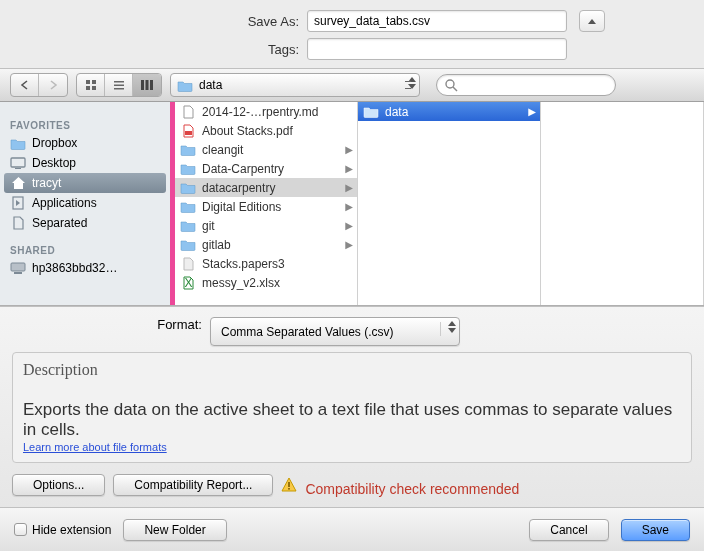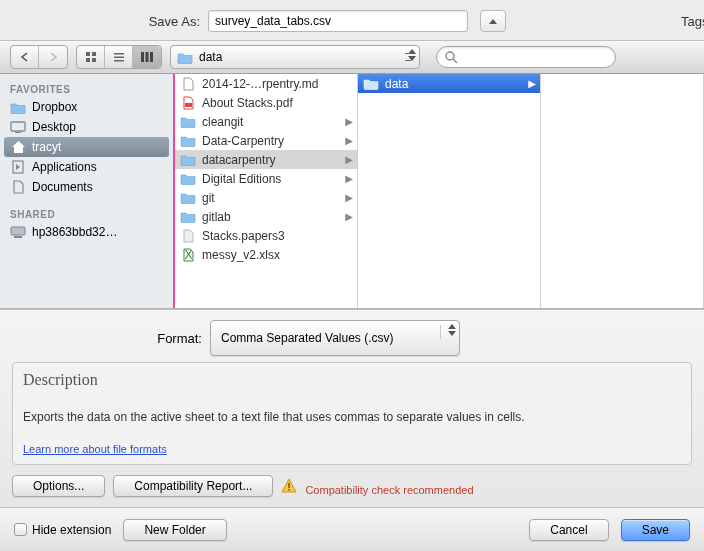--- a/index.html
+++ b/index.html
@@ -1,19 +1,19 @@
 <!DOCTYPE html>
 <html><head>
 <meta charset="utf-8">
 <style>
 * { box-sizing: border-box; margin: 0; padding: 0; font-family: "Lucida Grande", "Helvetica Neue", Arial, sans-serif; font-size: 12px; }
 body { background: #f0f0f0; width: 704px; height: 551px; display: flex; flex-direction: column; }
 
 
-.top-fields { background: #ececec; padding: 10px 0 8px; display: flex; flex-direction: row; gap: 6px; align-items: center; }
+.top-fields { background: #ececec; padding: 10px 0 8px; display: flex; flex-direction: column; gap: 6px; align-items: center; }
 .field-row { display: flex; align-items: center; gap: 8px; }
 .field-label { width: 200px; text-align: right; color: #333; font-size: 13px; }
 .text-input { width: 260px; height: 22px; border: 1px solid #b8b8b8; border-radius: 3px; background: #fff; padding: 0 6px; font-size: 12px; box-shadow: inset 0 1px 2px rgba(0,0,0,0.1); }
 .disclosure-btn { width: 26px; height: 22px; border: 1px solid #b8b8b8; border-radius: 4px; background: linear-gradient(#fff,#e8e8e8); display:flex; align-items:center; justify-content:center; margin-left: 4px; cursor:pointer; }
 
 
 .toolbar { background: linear-gradient(#f6f6f6,#d6d6d6); border-top: 1px solid #c0c0c0; border-bottom: 1px solid #a0a0a0; height: 34px; display: flex; align-items: center; padding: 0 10px; gap: 8px; }
 .seg { display: flex; border: 1px solid #a8a8a8; border-radius: 4px; overflow: hidden; background: linear-gradient(#fdfdfd,#e0e0e0); }
 .seg button { border: none; background: transparent; border-right: 1px solid #bbb; width: 28px; height: 22px; display:flex; align-items:center; justify-content:center; cursor:pointer; color:#444; }
 .seg button:last-child { border-right: none; }
@@ -22,55 +22,55 @@
 .location-popup .folder-ico { width:16px; height:13px; margin-right:6px; }
 .location-popup::after { content:""; position:absolute; right:6px; top:5px; width:10px; height:12px; background:
   linear-gradient(#666,#666) no-repeat center 2px/6px 1px,
   linear-gradient(#666,#666) no-repeat center 9px/6px 1px; 
   border:none;}
 .search-wrap { margin-left: 8px; display:flex; align-items:center; border:1px solid #a8a8a8; border-radius: 11px; background:#fff; height:22px; width: 180px; padding:0 8px; box-shadow: inset 0 1px 2px rgba(0,0,0,0.12); }
 .search-wrap input { border:none; outline:none; flex:1; background:transparent; font-size:12px; }
 
 
 .browser { flex: 1; display: flex; background: #fff; border-bottom: 1px solid #b0b0b0; overflow:hidden; }
-.sidebar { width: 175px; background: #e8ecef; border-right: 2px solid #ec4899; padding: 6px 0; }
+.sidebar { width: 175px; background: #e8ecef; border-right: 5px solid #ec4899; padding: 14px 0; }
 .sidebar-header { color: #7f8a94; font-size: 10px; font-weight: bold; letter-spacing: 0.5px; padding: 4px 10px 2px; }
 .side-item { display:flex; align-items:center; gap:6px; padding: 3px 10px; color:#000000; cursor:pointer; font-size:12px; }
 .side-item.selected { background: linear-gradient(#9aa7b3,#7c8a97); color:#fff; border-radius:3px; margin:0 4px; padding:3px 6px; }
 .side-item .ico { width:16px; height:14px; display:inline-flex; align-items:center; justify-content:center; }
 
 .column { border-right:1px solid #d0d0d0; overflow-y:auto; }
 .col1, .col2 { width: 183px; }
 .file-item { display:flex; align-items:center; gap:6px; padding:2px 5px; color:#333; cursor:pointer; height:19px; position:relative; }
 .file-item.selected { background:#d6d6d6; }
 .file-item.sel-blue { background:linear-gradient(#4f8de8,#2a66d6); color:#fff; }
 .file-item .fico { width:16px; height:14px; display:inline-flex; align-items:center; justify-content:center; }
 .file-item .chev { position:absolute; right:4px; color:#888; font-size:10px; }
 .file-item.sel-blue .chev { color:#fff; }
 .col3 { flex:1; background:#fff; }
 
 
 .format-panel { background: linear-gradient(#f4f4f4,#e6e6e6); padding: 10px 12px 10px; border-top:1px solid #c0c0c0; }
-.format-row { display:flex; align-items:center; gap:8px; margin-bottom:6px; }
+.format-row { display:flex; gap:8px; margin-bottom:6px; }
 .format-row .lbl { width: 190px; text-align:right; font-size:13px; }
-.popup { display:flex; align-items:center; border:1px solid #a8a8a8; border-radius:4px; background:linear-gradient(#fff,#e4e4e4); height:36px; padding:0 24px 0 10px; position:relative; min-width:250px; cursor:pointer; font-size:13px; box-shadow: inset 0 1px 0 #fff, 0 1px 1px rgba(0,0,0,0.1); }
+.popup { display:flex; align-items:center; border:1px solid #a8a8a8; border-radius:4px; background:linear-gradient(#fff,#e4e4e4); height:29px; padding:0 24px 0 10px; position:relative; min-width:250px; cursor:pointer; font-size:13px; box-shadow: inset 0 1px 0 #fff, 0 1px 1px rgba(0,0,0,0.1); }
 .popup::after { content:""; position:absolute; right:6px; top:4px; width:12px; height:14px; border-left:1px solid #ccc; }
 .updn { position:absolute; right:3px; top:3px; display:flex; flex-direction:column; gap:2px; }
 .tri-up { width:0;height:0;border-left:4px solid transparent;border-right:4px solid transparent;border-bottom:5px solid #555; }
 .tri-dn { width:0;height:0;border-left:4px solid transparent;border-right:4px solid transparent;border-top:5px solid #555; }
 
 .desc-box { border:1px solid #c8c8c8; border-radius:4px; background:#f2f2f2; padding:8px 10px; margin-top:4px; }
 .desc-box .title { color:#555; margin-bottom:21px; font-size:16px;font-family:Liberation Serif, serif; }
-.desc-box .body { color:#333; font-size:12px; margin-bottom:18px; }
+.desc-box .body { color:#333; font-size:17px; }
 .desc-box a { color:#2a4fd8; font-size:11px; text-decoration:underline; cursor:pointer; }
 
 .option-row { display:flex; align-items:center; gap:8px; margin-top:10px; }
 .btn { border:1px solid #a8a8a8; border-radius:4px; background:linear-gradient(#fdfdfd,#e0e0e0); padding:3px 20px; font-size:12px; cursor:pointer; box-shadow:inset 0 1px 0 #fff, 0 1px 1px rgba(0,0,0,0.1); }
 .warn-ico { width:16px; height:16px; }
-.warn-text { color:#c0392b; font-size:11px;margin-top:8px; }
+.warn-text { color:#c0392b; font-size:14px;margin-top:8px; }
 
 
 .bottom { background:linear-gradient(#f6f6f6,#e0e0e0); border-top:1px solid #c0c0c0; height:44px; display:flex; align-items:center; padding:0 14px; gap:12px; }
 .spacer { flex:1; }
 .btn.default { background:linear-gradient(#a9d0ff,#5c9eff); border-color:#3b74c8; color:#000; font-weight:500; box-shadow: inset 0 1px 0 rgba(255,255,255,.5), 0 1px 1px rgba(0,0,0,.15); }
 .checkbox { display:flex; align-items:center; gap:5px; font-size:12px; cursor:pointer; }
 .checkbox .box { width:13px; height:13px; border:1px solid #999; border-radius:3px; background:linear-gradient(#fff,#e8e8e8); }
 
 
 .folder-svg { fill:#8fc3ef; stroke:#5a94c4; stroke-width:.5; }
@@ -187,21 +187,21 @@
             </svg>
           </span>
           <span>Applications</span>
         </div>
         <div class="side-item">
           <span class="ico">
             <svg width="13" height="14" viewBox="0 0 13 14">
               <path d="M2 1 h6 l3 3 v9 h-9 z" fill="none" stroke="#7d8a96" stroke-width="1.2"></path>
             </svg>
           </span>
-          <span>Documents</span>
+          <span>Separated</span>
         </div>
       </div>
     <div class="sidebar-header" style="margin-top:8px">SHARED</div>
     <div id="shared-list">
         <div class="side-item">
           <span class="ico">
             <svg width="16" height="12" viewBox="0 0 16 12">
               <rect x="1" y="1" width="14" height="8" rx="1" fill="#b8c0c8" stroke="#7d8a96"></rect>
               <rect x="4" y="10" width="8" height="2" fill="#7d8a96"></rect>
             </svg>

